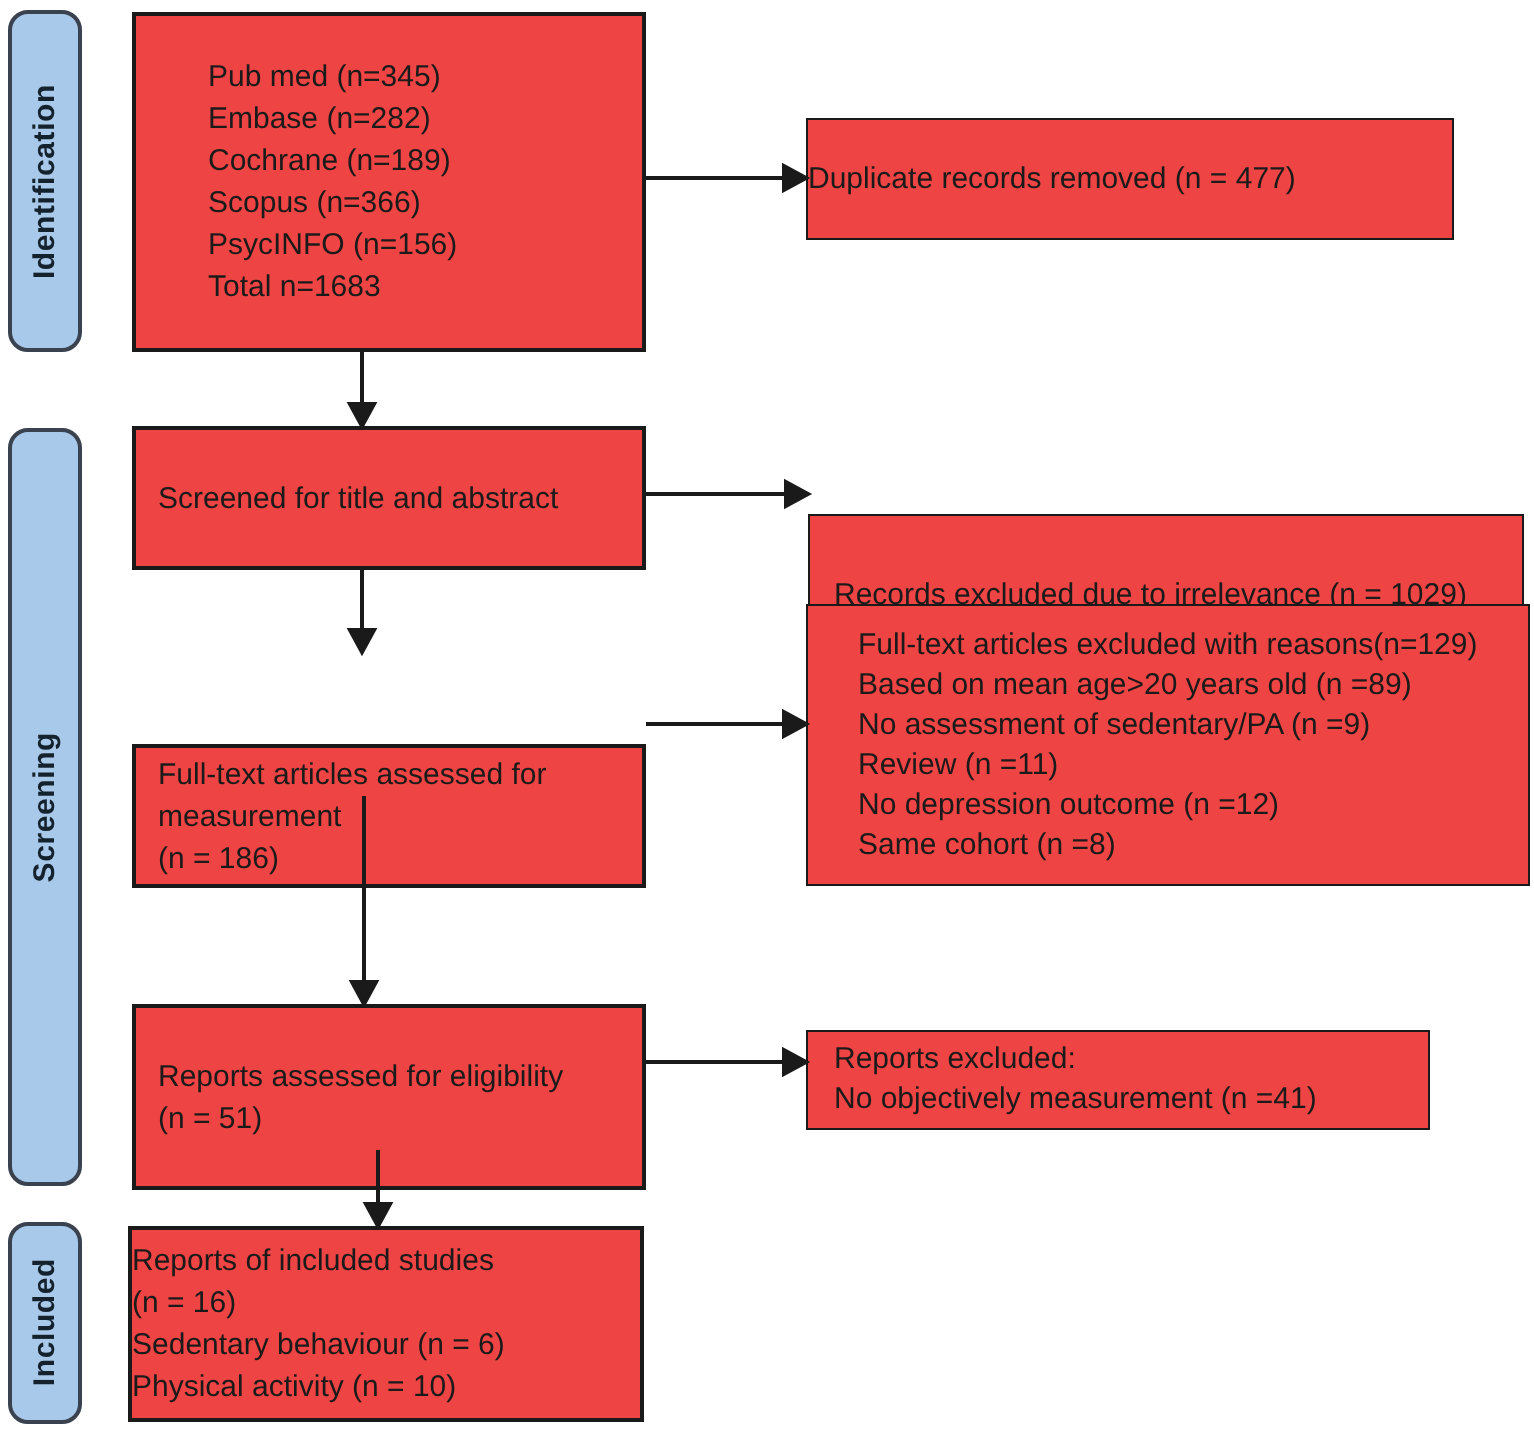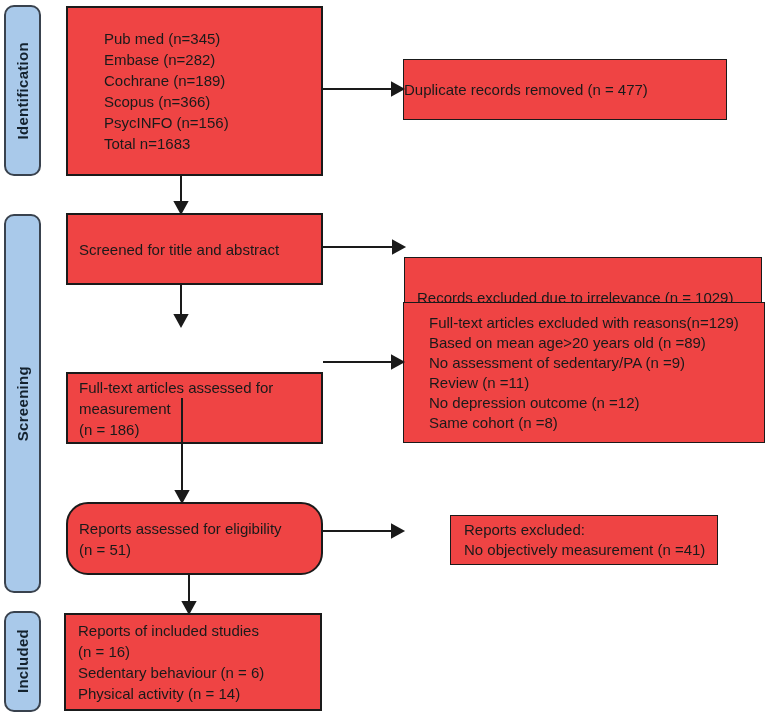--- a/index.html
+++ b/index.html
@@ -82,50 +82,50 @@
   <div class="fbox" style="left:66px; top:213px; width:257px; height:72px; padding-left:11px;">
     <span class="line">Screened for title and abstract</span>
   </div>
 
   <div class="fbox" style="left:66px; top:326px; width:257px; height:72px; padding-left:11px;margin-top:46px;">
     <span class="line">Full-text articles assessed for</span>
     <span class="line">measurement</span>
     <span class="line">(n = 186)</span>
   </div>
 
-  <div class="fbox" style="left:66px; top:502px; width:257px; height:73px; padding-left:11px;border-radius:22px;">
+  <div class="fbox" style="left:66px; top:502px; width:257px; height:93px; padding-left:11px;">
     <span class="line">Reports assessed for eligibility</span>
     <span class="line">(n = 51)</span>
   </div>
 
-  <div class="fbox" style="left:64px; top:613px; width:258px; height:98px; padding-left:12px;">
+  <div class="fbox" style="left:64px; top:613px; width:258px; height:98px; ">
     <span class="line">Reports of included studies</span>
     <span class="line">(n = 16)</span>
     <span class="line">Sedentary behaviour (n = 6)</span>
-    <span class="line">Physical activity (n = 14)</span>
+    <span class="line">Physical activity (n = 10)</span>
   </div>
 
   <div class="fbox right center" style="left:403px; top:59px; width:324px; height:61px;">
     <span class="line">Duplicate records removed (n = 477)</span>
   </div>
 
   <div class="fbox right" style="left:404px; top:213px; width:358px; height:80px; padding-left:12px;margin-top:44px;">
     <span class="line">Records excluded due to irrelevance (n = 1029)</span>
   </div>
 
   <div class="fbox right tight" style="left:403px; top:302px; width:362px; height:141px; padding-left:25px;">
     <span class="line">Full-text articles excluded with reasons(n=129)</span>
     <span class="line">Based on mean age&gt;20 years old (n =89)</span>
     <span class="line">No assessment of sedentary/PA (n =9)</span>
     <span class="line">Review (n =11)</span>
     <span class="line">No depression outcome (n =12)</span>
     <span class="line">Same cohort (n =8)</span>
   </div>
 
-  <div class="fbox right tight" style="left:403px; top:515px; width:268px; height:50px; padding-left:13px;margin-left:47px;">
+  <div class="fbox right tight" style="left:403px; top:515px; width:312px; height:50px; padding-left:13px;">
     <span class="line">Reports excluded:</span>
     <span class="line">No objectively measurement (n =41)</span>
   </div>
 
   <svg class="arrows" viewBox="0 0 767 718" xmlns="http://www.w3.org/2000/svg">
     <g stroke="#1a1a1a" stroke-width="2" fill="#1a1a1a">
 
       <line x1="181" y1="176" x2="181" y2="203"></line>
       <polygon points="175,202 187,202 181,213"></polygon>
       <line x1="181" y1="285" x2="181" y2="316"></line>

